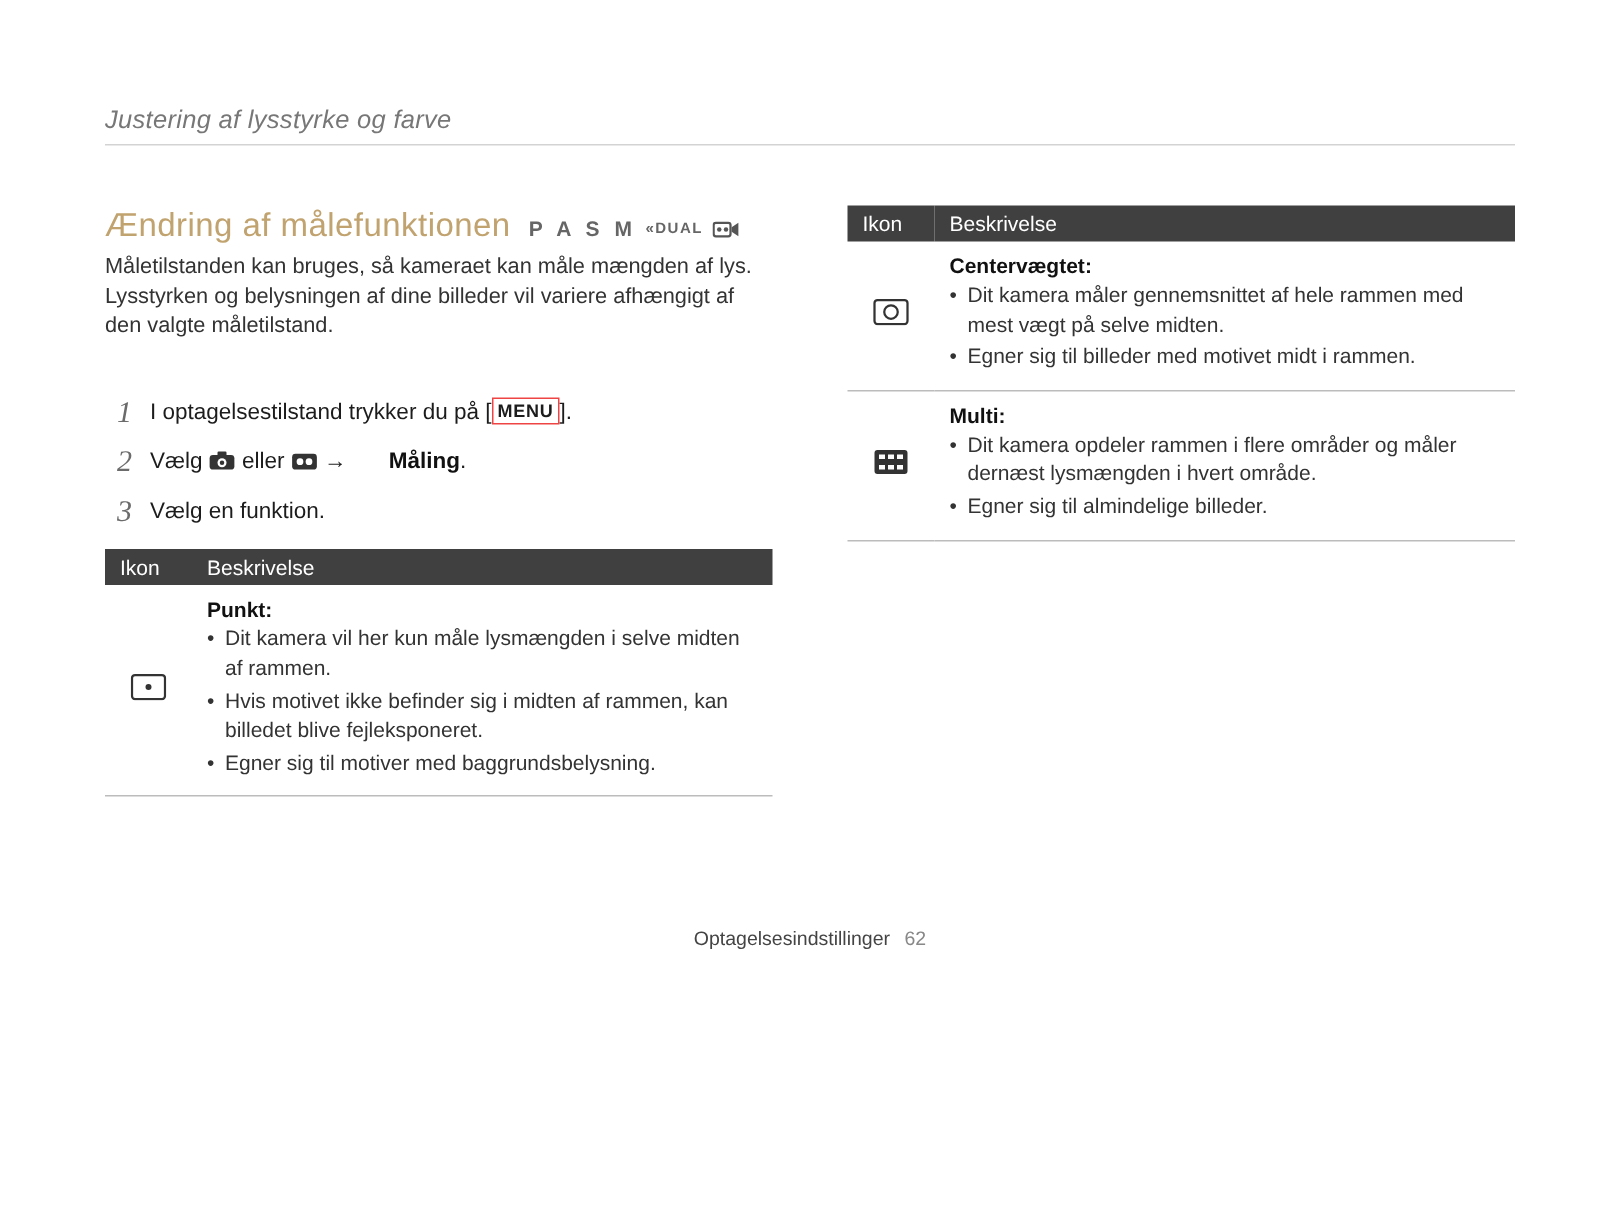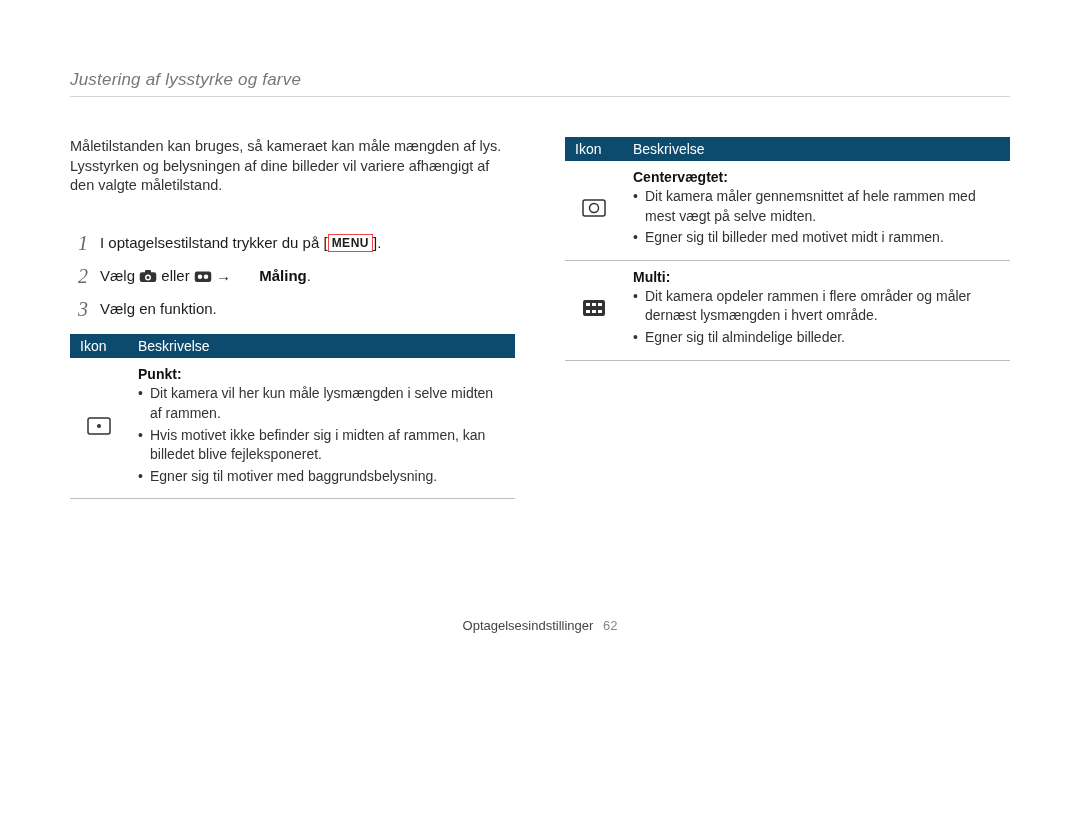--- a/index.html
+++ b/index.html
@@ -108,21 +108,21 @@
     vertical-align: -2px;
   }
 
   table.opt {
     width: 100%;
     border-collapse: collapse;
     margin-top: 14px;
     font-size: 14px;
   }
   table.opt thead th {
-    background: #0c4a6e;
+    background: #404040;
     color: #fff;
     font-weight: 400;
     text-align: left;
     padding: 4px 10px;
     font-size: 14px;
   }
   table.opt thead th:first-child {
     width: 58px;
   }
   table.opt tbody td {
@@ -175,20 +175,35 @@
 </style>
 </head>
 <body>
 
 <div class="page">
   <div class="breadcrumb">Justering af lysstyrke og farve</div>
 
   <div class="columns">
 
     <div class="col">
+      <div class="h1-line">
+        <span class="h1">Ændring af målefunktionen</span>
+        <span class="h1-modes">
+          <span>P A S M</span>
+          <span class="dual">«<span>DUAL</span></span>
+          <span class="video-icon">
+            <svg width="18" height="12" viewBox="0 0 24 16">
+              <rect x="1" y="2" width="15" height="12" rx="2" fill="none" stroke="#555" stroke-width="2"></rect>
+              <path d="M17 6 L23 2 V14 L17 10 Z" fill="#555"></path>
+              <circle cx="6" cy="8" r="2" fill="#555"></circle>
+              <circle cx="12" cy="8" r="2" fill="#555"></circle>
+            </svg>
+          </span>
+        </span>
+      </div>
 
       <div class="intro">Måletilstanden kan bruges, så kameraet kan måle mængden af lys. Lysstyrken og belysningen af dine billeder vil variere afhængigt af den valgte måletilstand.</div>
 
       <ol class="steps">
         <li class="step">
           <span class="step-num">1</span>
           <span class="step-text">
             <span>I optagelsestilstand trykker du på [</span><span class="menu-sq">MENU</span><span>].</span>
           </span>
         </li>

